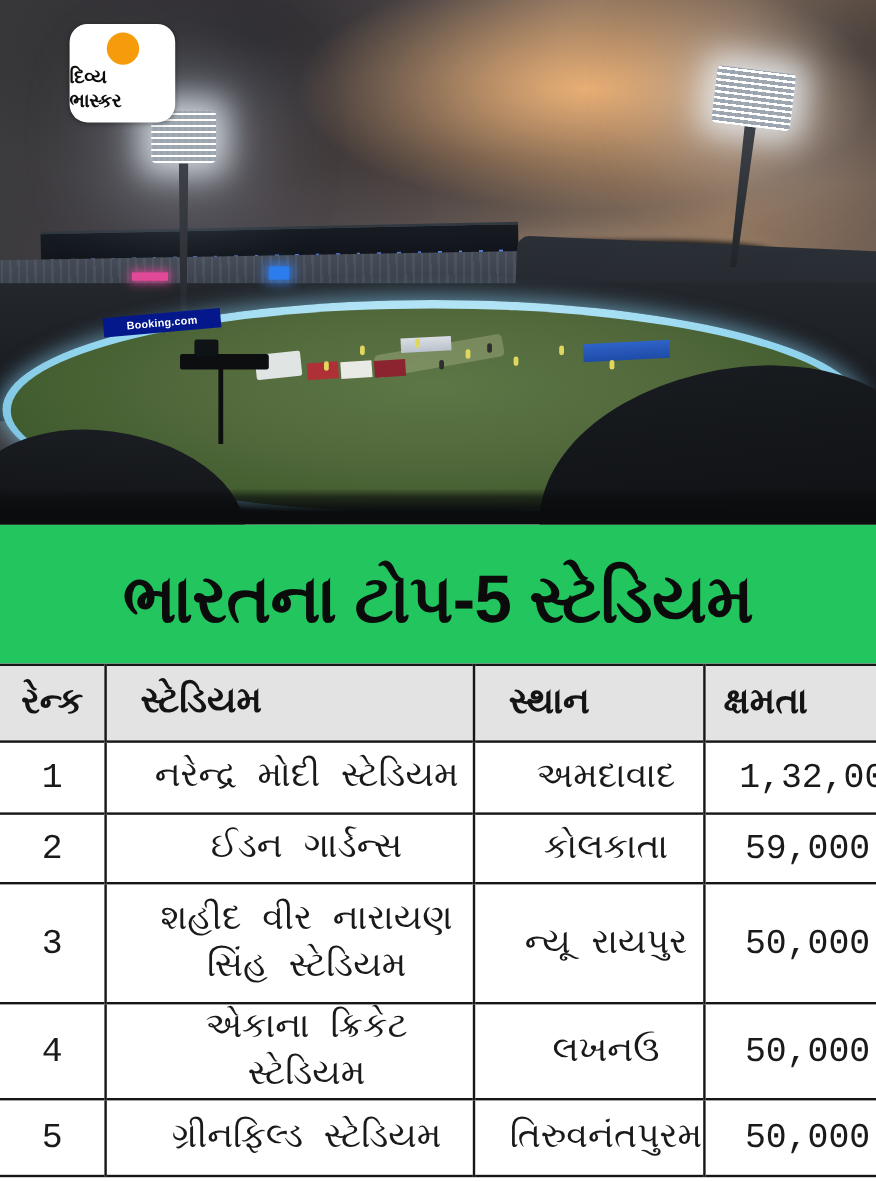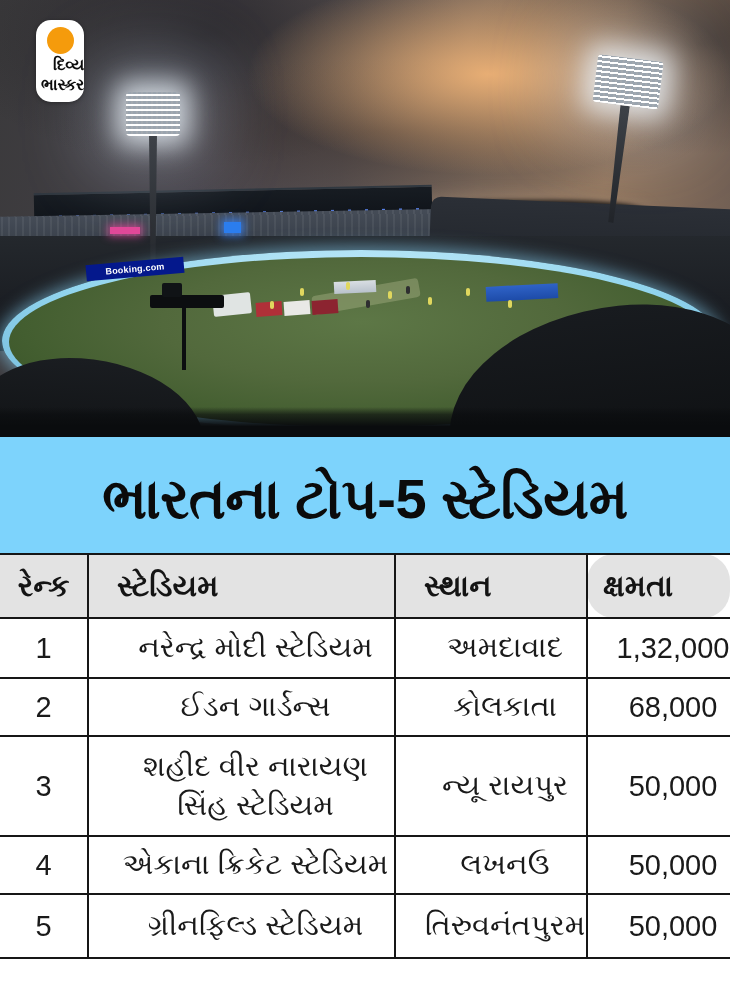--- a/index.html
+++ b/index.html
@@ -83,39 +83,39 @@
   .umpire { width:4px; height:8px; border-radius:2px; background:#2e2e30; z-index:9; }
 
   .crowd-left-fore { left:-28px; bottom:-18px; width:235px; height:96px; transform:rotate(4deg); z-index:10;
     background:linear-gradient(to bottom,#1a1d21,#101214); border-radius:45% 55% 0 0 / 70% 85% 0 0; }
   .crowd-right-fore { right:-45px; bottom:-28px; width:330px; height:158px; transform:rotate(-6deg); z-index:10;
     background:linear-gradient(to bottom,#181b1f,#0e1012); border-radius:55% 45% 0 0 / 75% 60% 0 0; }
   .crowd-bottom { left:0; right:0; bottom:0; height:30px; z-index:11;
     background:linear-gradient(to top,#0a0c0e 35%, rgba(10,12,14,0.65) 75%, rgba(10,12,14,0)); }
 
   
-  .logo { position:absolute; left:36px; top:20px; width:48px; height:82px; background:#ffffff;
-    border-radius:15px; z-index:20; text-align:right; padding-top:7px; box-shadow:0 1px 4px rgba(0,0,0,0.35); }
+  .logo { position:absolute; left:58px; top:20px; width:88px; height:82px; background:#ffffff;
+    border-radius:15px; z-index:20; text-align:left; padding-top:7px; box-shadow:0 1px 4px rgba(0,0,0,0.35); }
   .logo-sun { width:27px; height:27px; border-radius:50%; background:#f59b0c; margin:0 auto 1px auto; }
   .logo-line { font-size:16px; font-weight:800; color:#0c0c0c; line-height:20px; letter-spacing:-0.3px; }
 
   
-  .title-wrap { padding-top:20px; padding-bottom:12px; text-align:center; background:#7dd3fc; }
+  .title-wrap { padding-top:20px; padding-bottom:12px; text-align:center; background:#22c55e; }
   .title { font-size:56px; line-height:84px; font-weight:800; color:#0b0b0b; letter-spacing:-0.5px; }
 
   
   table.stadiums { width:730px; border-collapse:collapse; table-layout:fixed; background:#ffffff; }
   table.stadiums col.c-rank { width:88px; }
   table.stadiums col.c-stadium { width:307px; }
   table.stadiums col.c-location { width:192px; }
   table.stadiums col.c-capacity { width:143px; }
   table.stadiums tr { border-bottom:2px solid #161616; }
   table.stadiums thead tr { border-top:2px solid #161616; }
-  table.stadiums th, table.stadiums td { border-right:2px solid #161616; vertical-align:middle; text-align:left; }
-  table.stadiums th:last-child, table.stadiums td:last-child { border-right:none;border-radius:27px; }
+  table.stadiums th, table.stadiums td { border-right:2px solid #161616; vertical-align:middle; text-align:left;font-family:Liberation Mono, monospace; }
+  table.stadiums th:last-child, table.stadiums td:last-child { border-right:none; }
   table.stadiums thead th { background:#e3e3e3; height:64px; font-size:30px; font-weight:700; color:#141414; }
   table.stadiums td { font-size:29px; font-weight:500; color:#1a1a1a;text-align:center; }
   .cell-rank { text-align:center !important; }
   .cell-stadium { padding-left:28px; white-space:pre-line; line-height:1.35; }
   .cell-location { padding-left:28px; }
   .cell-capacity { padding-left:28px; font-weight:600; }
   tr.r1 td { height:60px; } tr.r2 td { height:58px; } tr.r3 td { height:100px; }
   tr.r4 td { height:58px; } tr.r5 td { height:64px; }
   th.cell-stadium, th.cell-location { padding-left:28px; white-space:normal; }
   th.cell-capacity { padding-left:15px; }
@@ -208,21 +208,21 @@
     <tr class="r1">
       <td class="cell-rank">1</td>
       <td class="cell-stadium">નરેન્દ્ર મોદી સ્ટેડિયમ</td>
       <td class="cell-location">અમદાવાદ</td>
       <td class="cell-capacity">1,32,000</td>
     </tr>
     <tr class="r2">
       <td class="cell-rank">2</td>
       <td class="cell-stadium">ઈડન ગાર્ડન્સ</td>
       <td class="cell-location">કોલકાતા</td>
-      <td class="cell-capacity">68,000</td>
+      <td class="cell-capacity">59,000</td>
     </tr>
     <tr class="r3">
       <td class="cell-rank">3</td>
       <td class="cell-stadium">શહીદ વીર નારાયણ
 સિંહ સ્ટેડિયમ</td>
       <td class="cell-location">ન્યૂ રાયપુર</td>
       <td class="cell-capacity">50,000</td>
     </tr>
     <tr class="r4">
       <td class="cell-rank">4</td>

